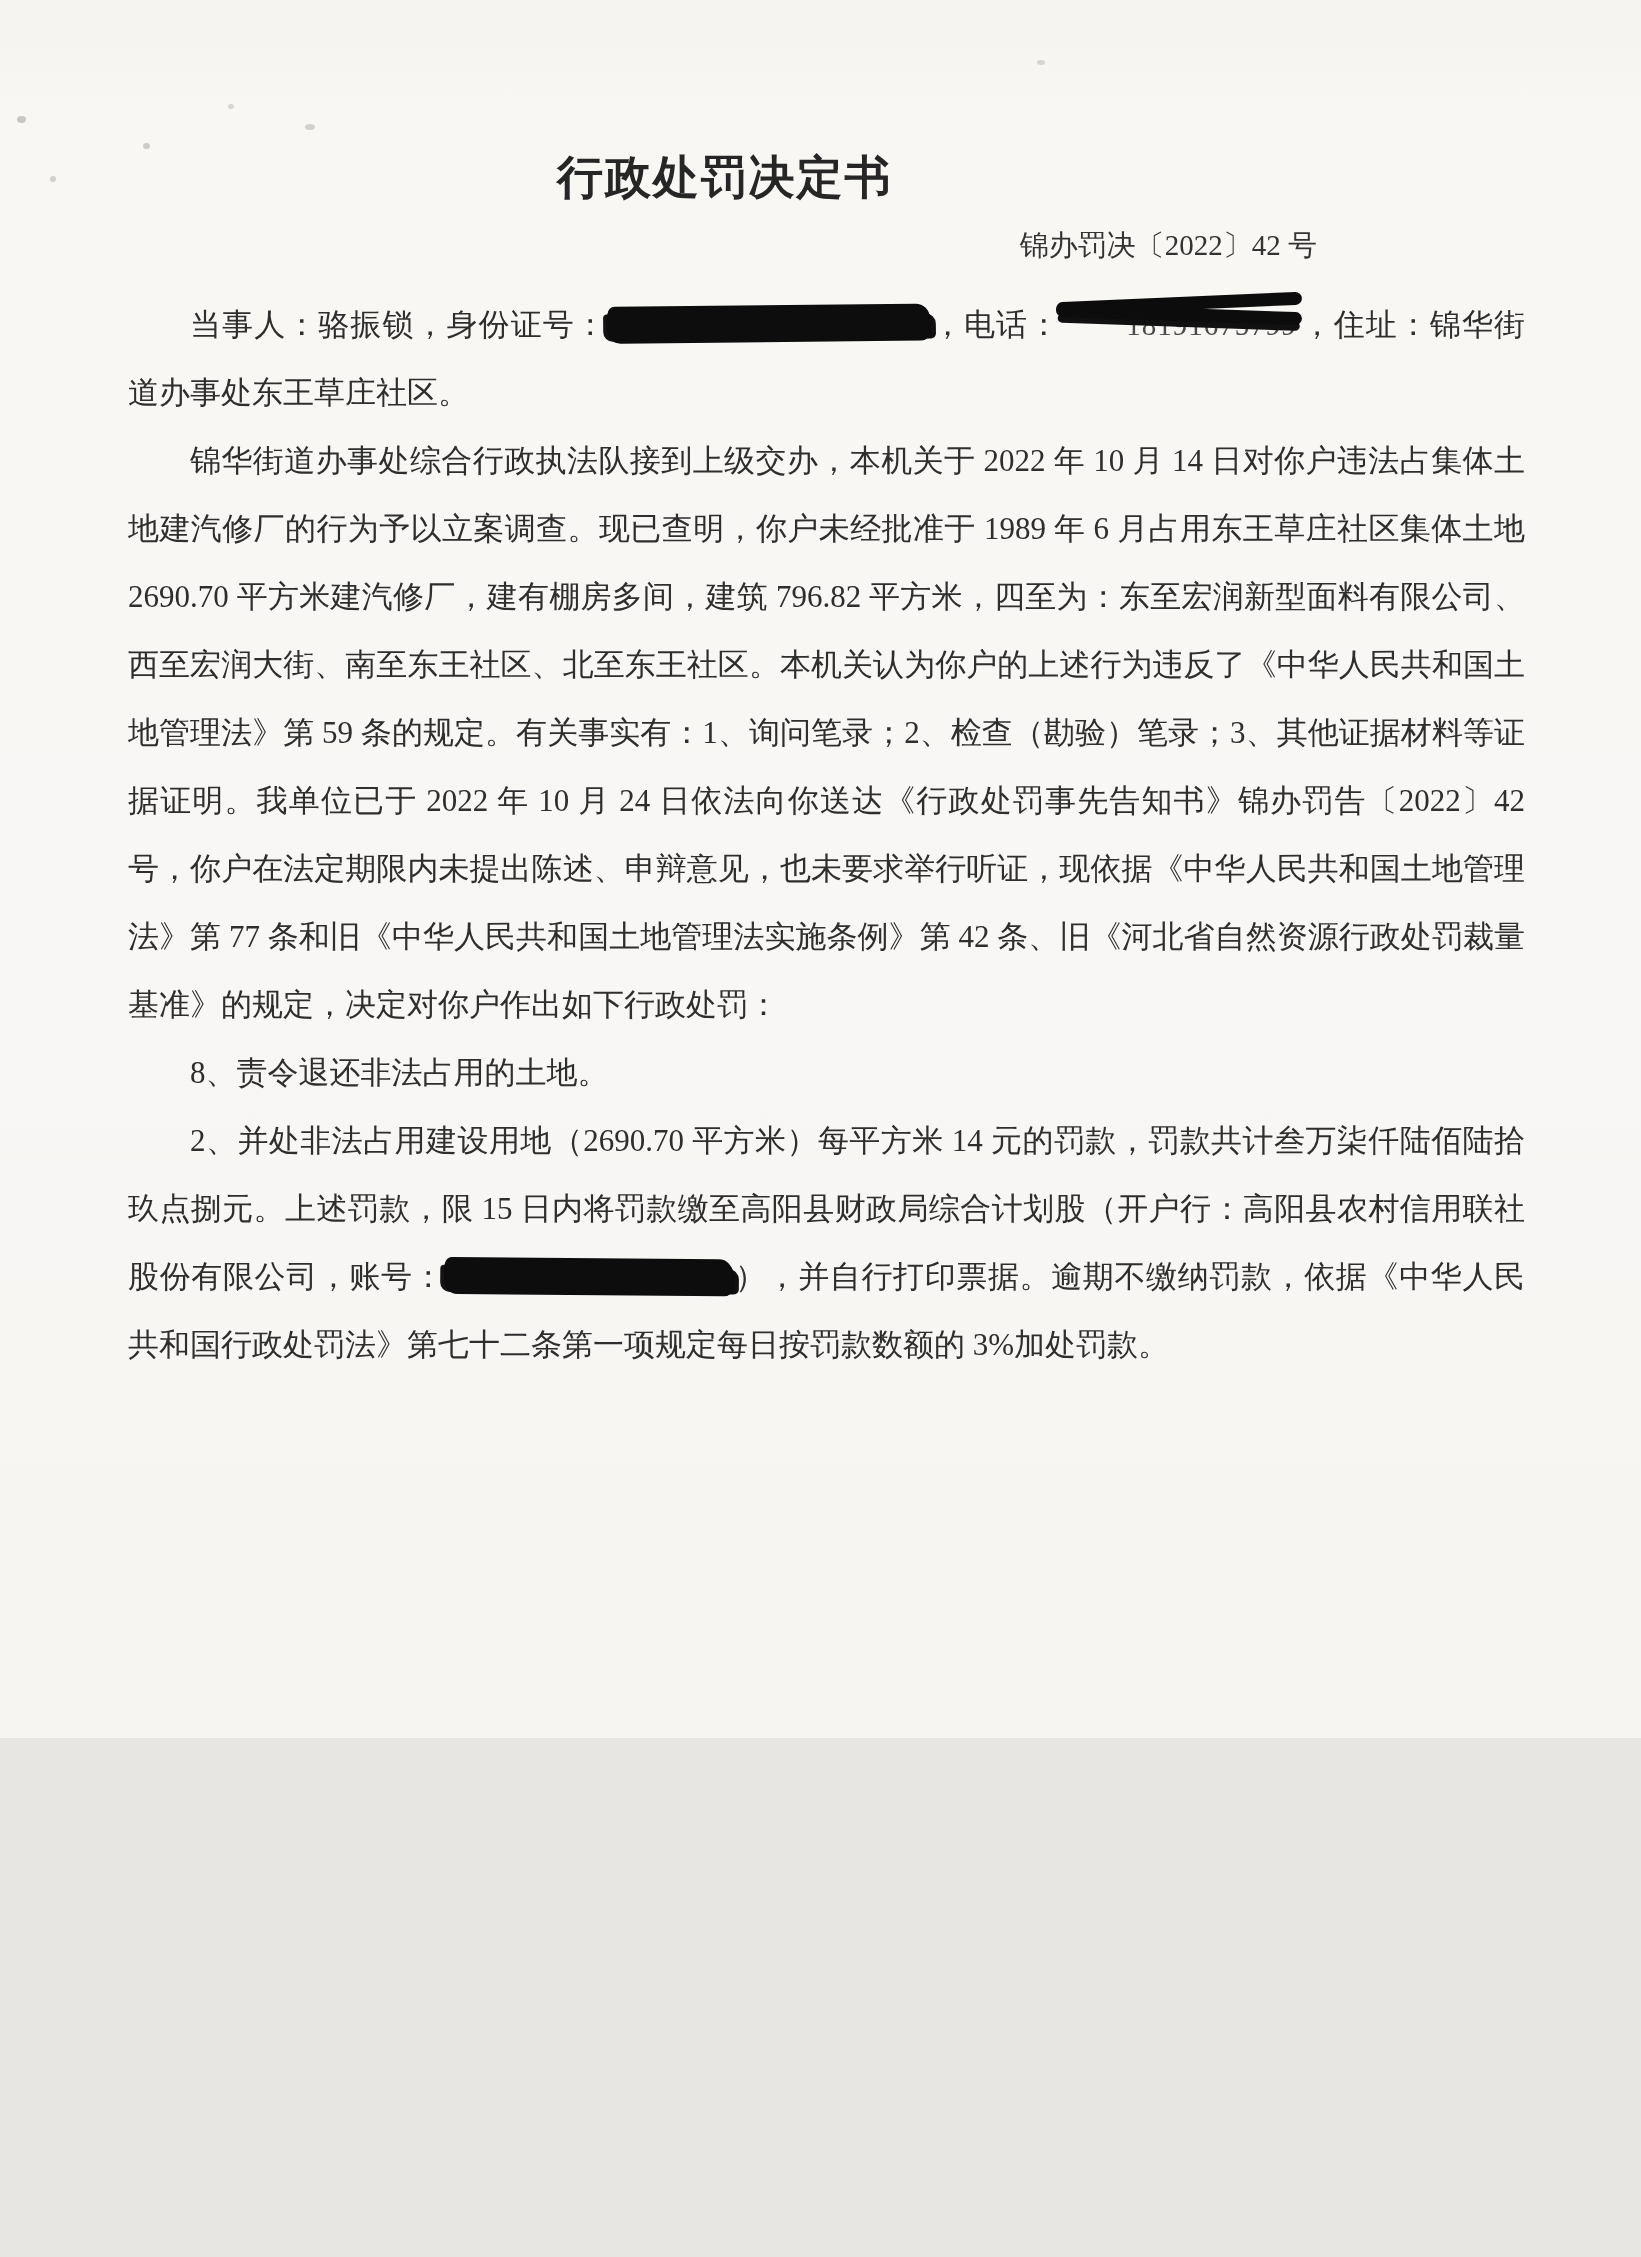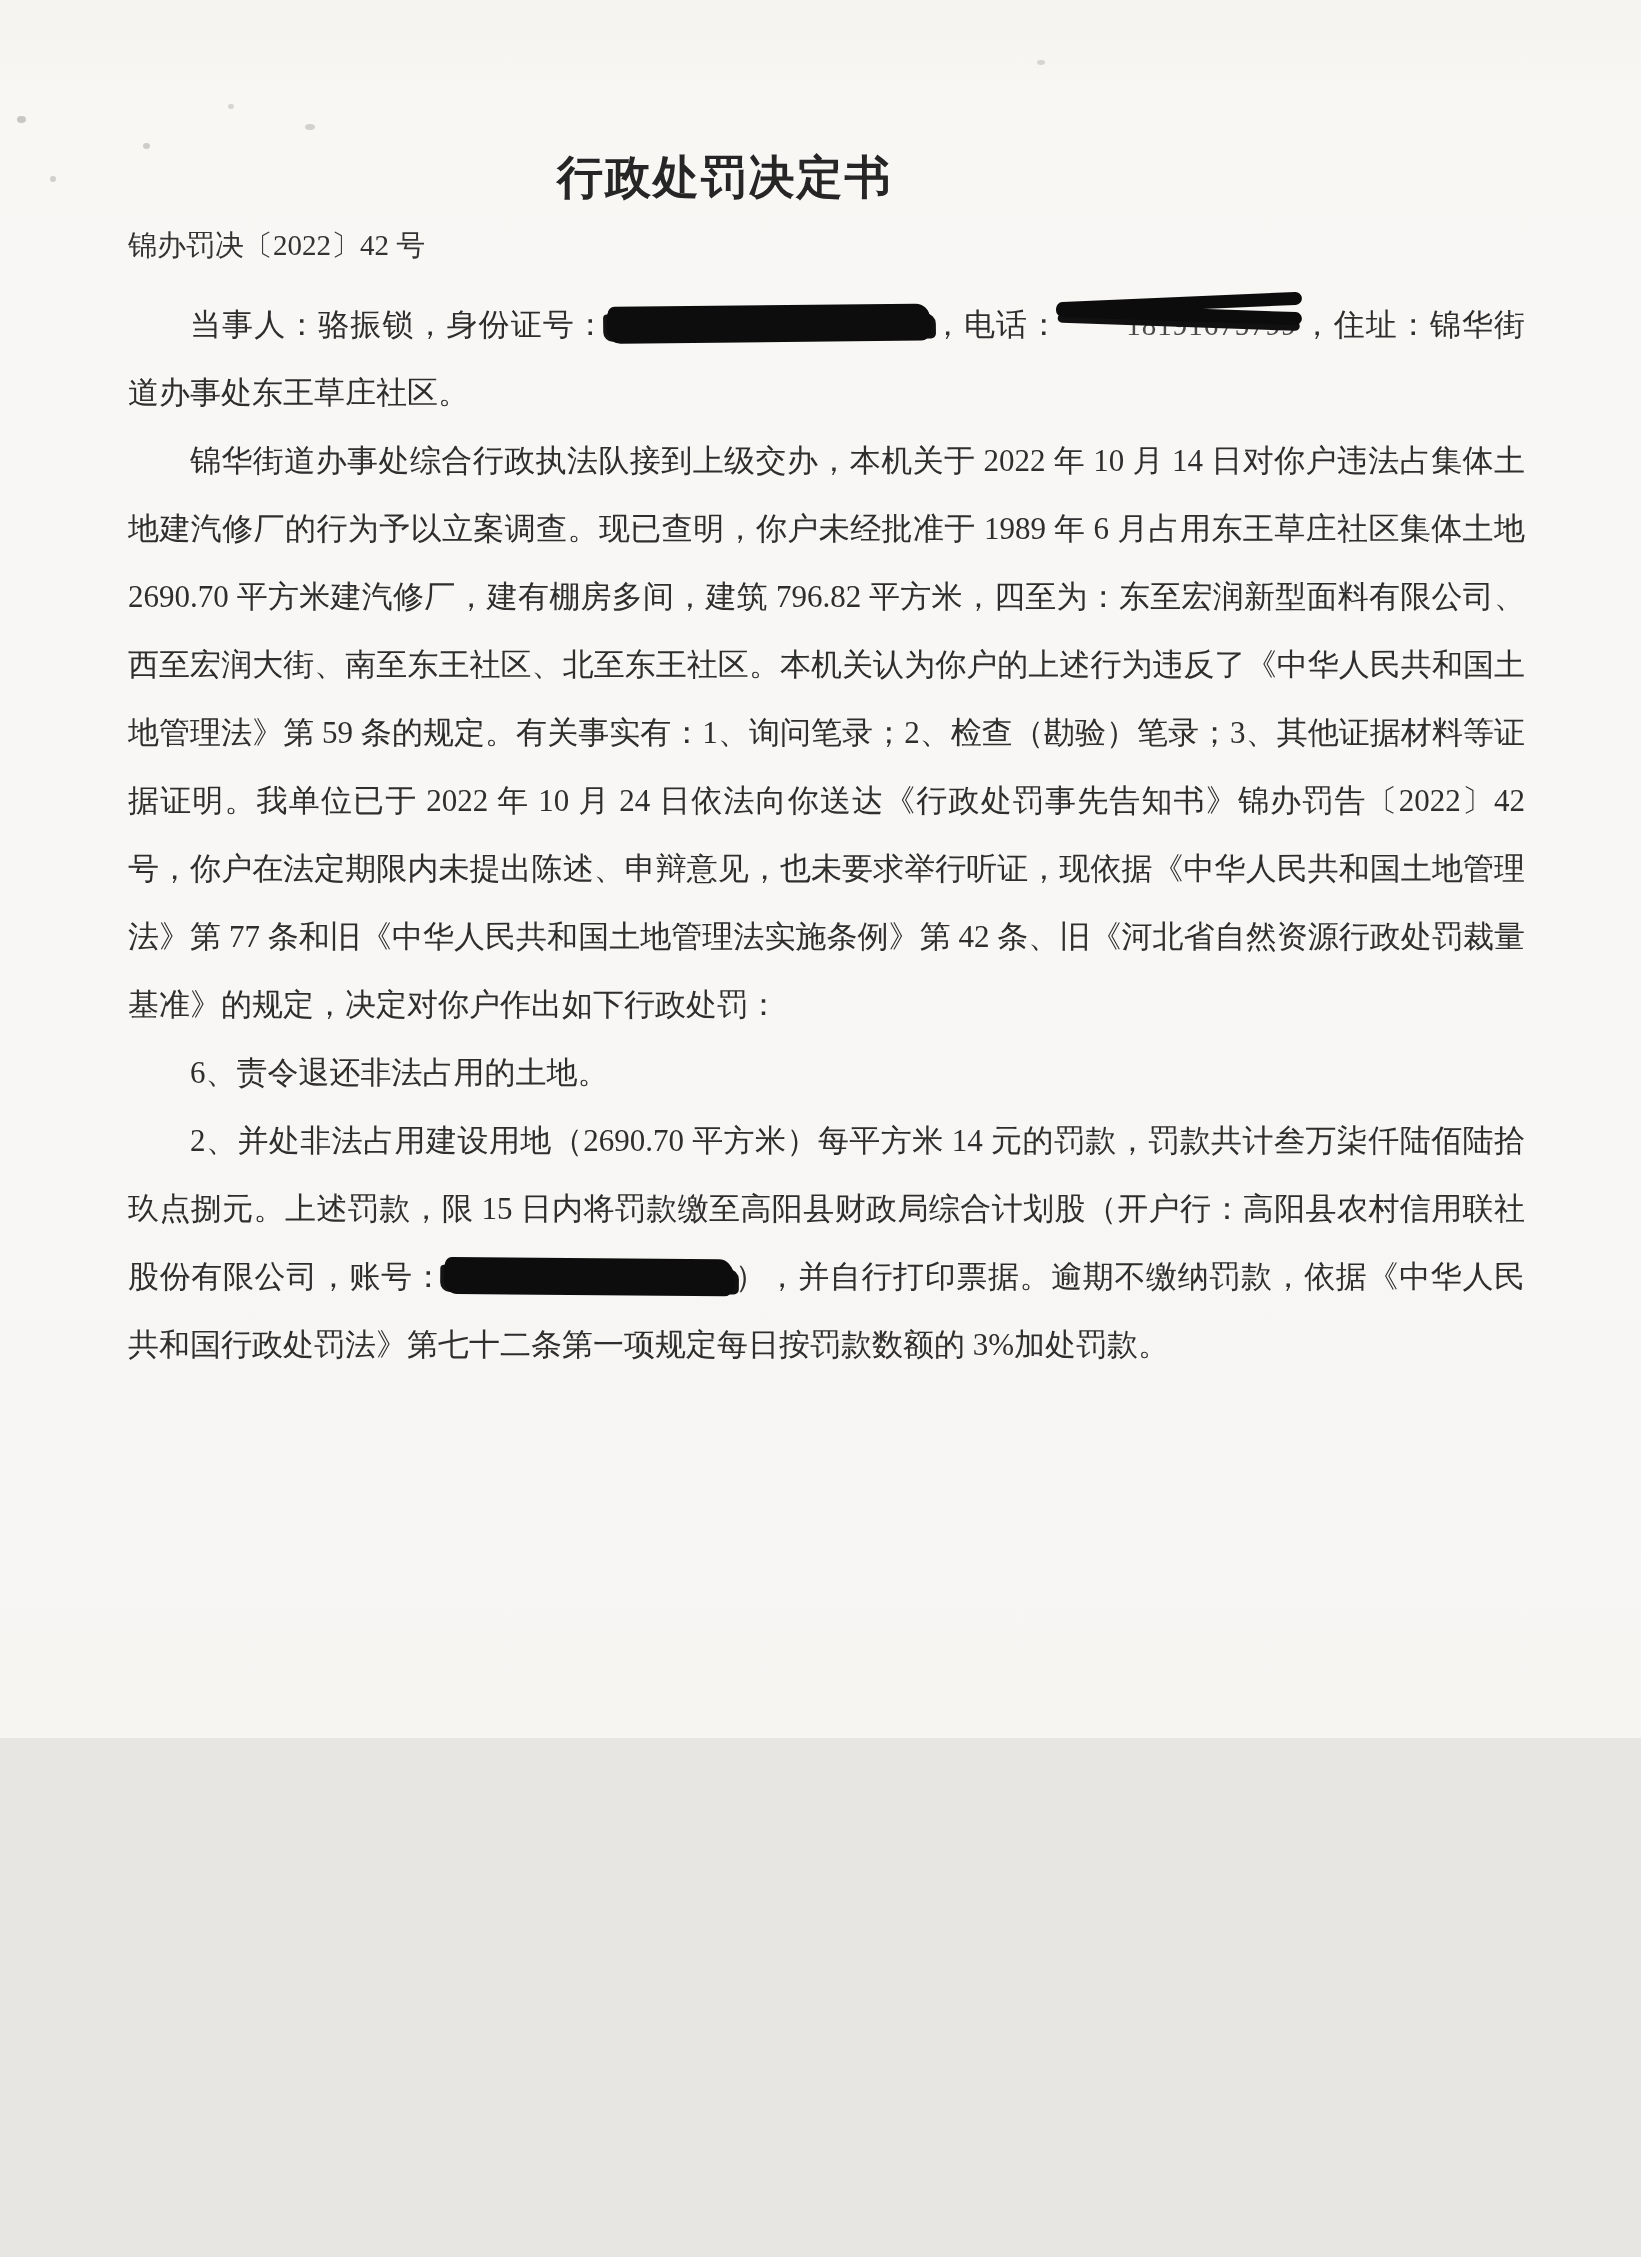--- a/index.html
+++ b/index.html
@@ -11,21 +11,21 @@
     overflow:hidden;
     font-family:"Liberation Serif","DejaVu Serif",serif;
     color:#2e2e2e;
   }
   .content{position:absolute;left:128px;top:0;width:1397px;}
   h1.title{
     font-size:46px;font-weight:bold;letter-spacing:1.9px;margin:0;
     padding-top:147px;margin-left:429px;width:fit-content;color:#262626;
   }
   .docnum{
-    text-align:left;padding-right:208px;font-size:29px;margin-top:17.4px;color:#333;
+    text-align:right;padding-right:208px;font-size:29px;margin-top:17.4px;color:#333;
   }
   p.body{
     font-size:31px;line-height:68px;text-align:justify;margin:0;
     text-indent:62px;color:#2e2e2e;
   }
   p.first{margin-top:25px;}
   
   .redact{
     display:inline-block;vertical-align:middle;height:35px;background:#0d0d0d;
     border-radius:7.7px 15.4px 9.7px 13.5px;transform:rotate(-0.6deg) translateY(-3.9px);
@@ -74,21 +74,21 @@
   <div class="content">
 
     <h1 class="title">行政处罚决定书</h1>
 
     <div class="docnum">锦办罚决〔2022〕42 号</div>
 
     <p class="body first"><span>当事人：骆振锁，身份证号：</span><span class="redact redact-id"></span><span>，电话：</span><span class="scribble"><span class="under">18191675799</span></span><span>，住址：锦华街道办事处东王草庄社区。</span></p>
 
     <p class="body">锦华街道办事处综合行政执法队接到上级交办，本机关于 2022 年 10 月 14 日对你户违法占集体土地建汽修厂的行为予以立案调查。现已查明，你户未经批准于 1989 年 6 月占用东王草庄社区集体土地 2690.70 平方米建汽修厂，建有棚房多间，建筑 796.82 平方米，四至为：东至宏润新型面料有限公司、西至宏润大街、南至东王社区、北至东王社区。本机关认为你户的上述行为违反了《中华人民共和国土地管理法》第 59 条的规定。有关事实有：1、询问笔录；2、检查（勘验）笔录；3、其他证据材料等证据证明。我单位已于 2022 年 10 月 24 日依法向你送达《行政处罚事先告知书》锦办罚告〔2022〕42 号，你户在法定期限内未提出陈述、申辩意见，也未要求举行听证，现依据《中华人民共和国土地管理法》第 77 条和旧《中华人民共和国土地管理法实施条例》第 42 条、旧《河北省自然资源行政处罚裁量基准》的规定，决定对你户作出如下行政处罚：</p>
 
-    <p class="body">6、责令退还非法占用的土地。</p>
+    <p class="body">8、责令退还非法占用的土地。</p>
 
     <p class="body"><span>2、并处非法占用建设用地（2690.70 平方米）每平方米 14 元的罚款，罚款共计叁万柒仟陆佰陆拾玖点捌元。上述罚款，限 15 日内将罚款缴至高阳县财政局综合计划股（开户行：高阳县农村信用联社股份有限公司，账号：</span><span class="redact redact-acct"></span><span>），并自行打印票据。逾期不缴纳罚款，依据《中华人民共和国行政处罚法》第七十二条第一项规定每日按罚款数额的 3%加处罚款。</span></p>
 
 
 
 
   </div>
 
   <div class="issuer">高阳县锦华街道办事处</div>
   <div class="issue-date">2022 年 11 月 7 日</div>

